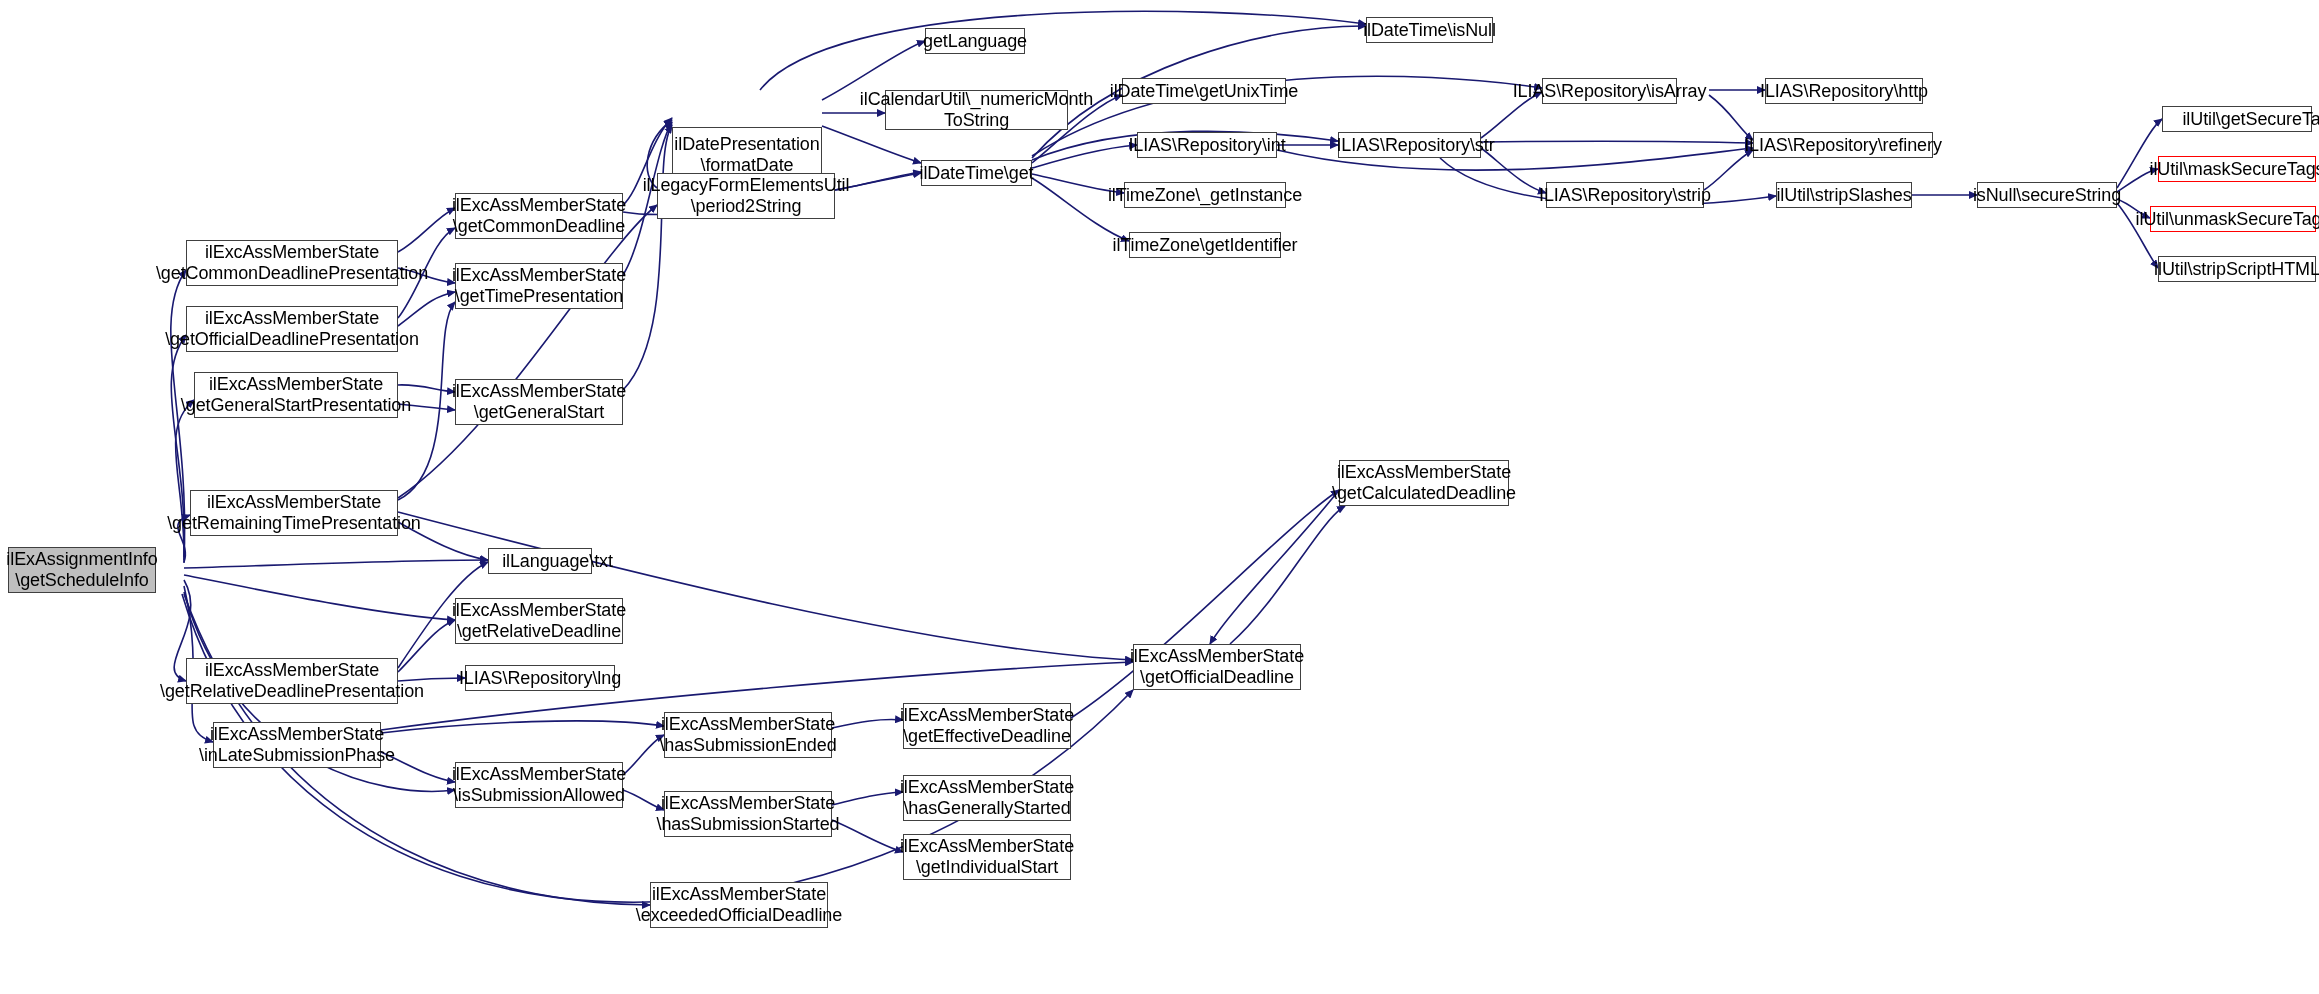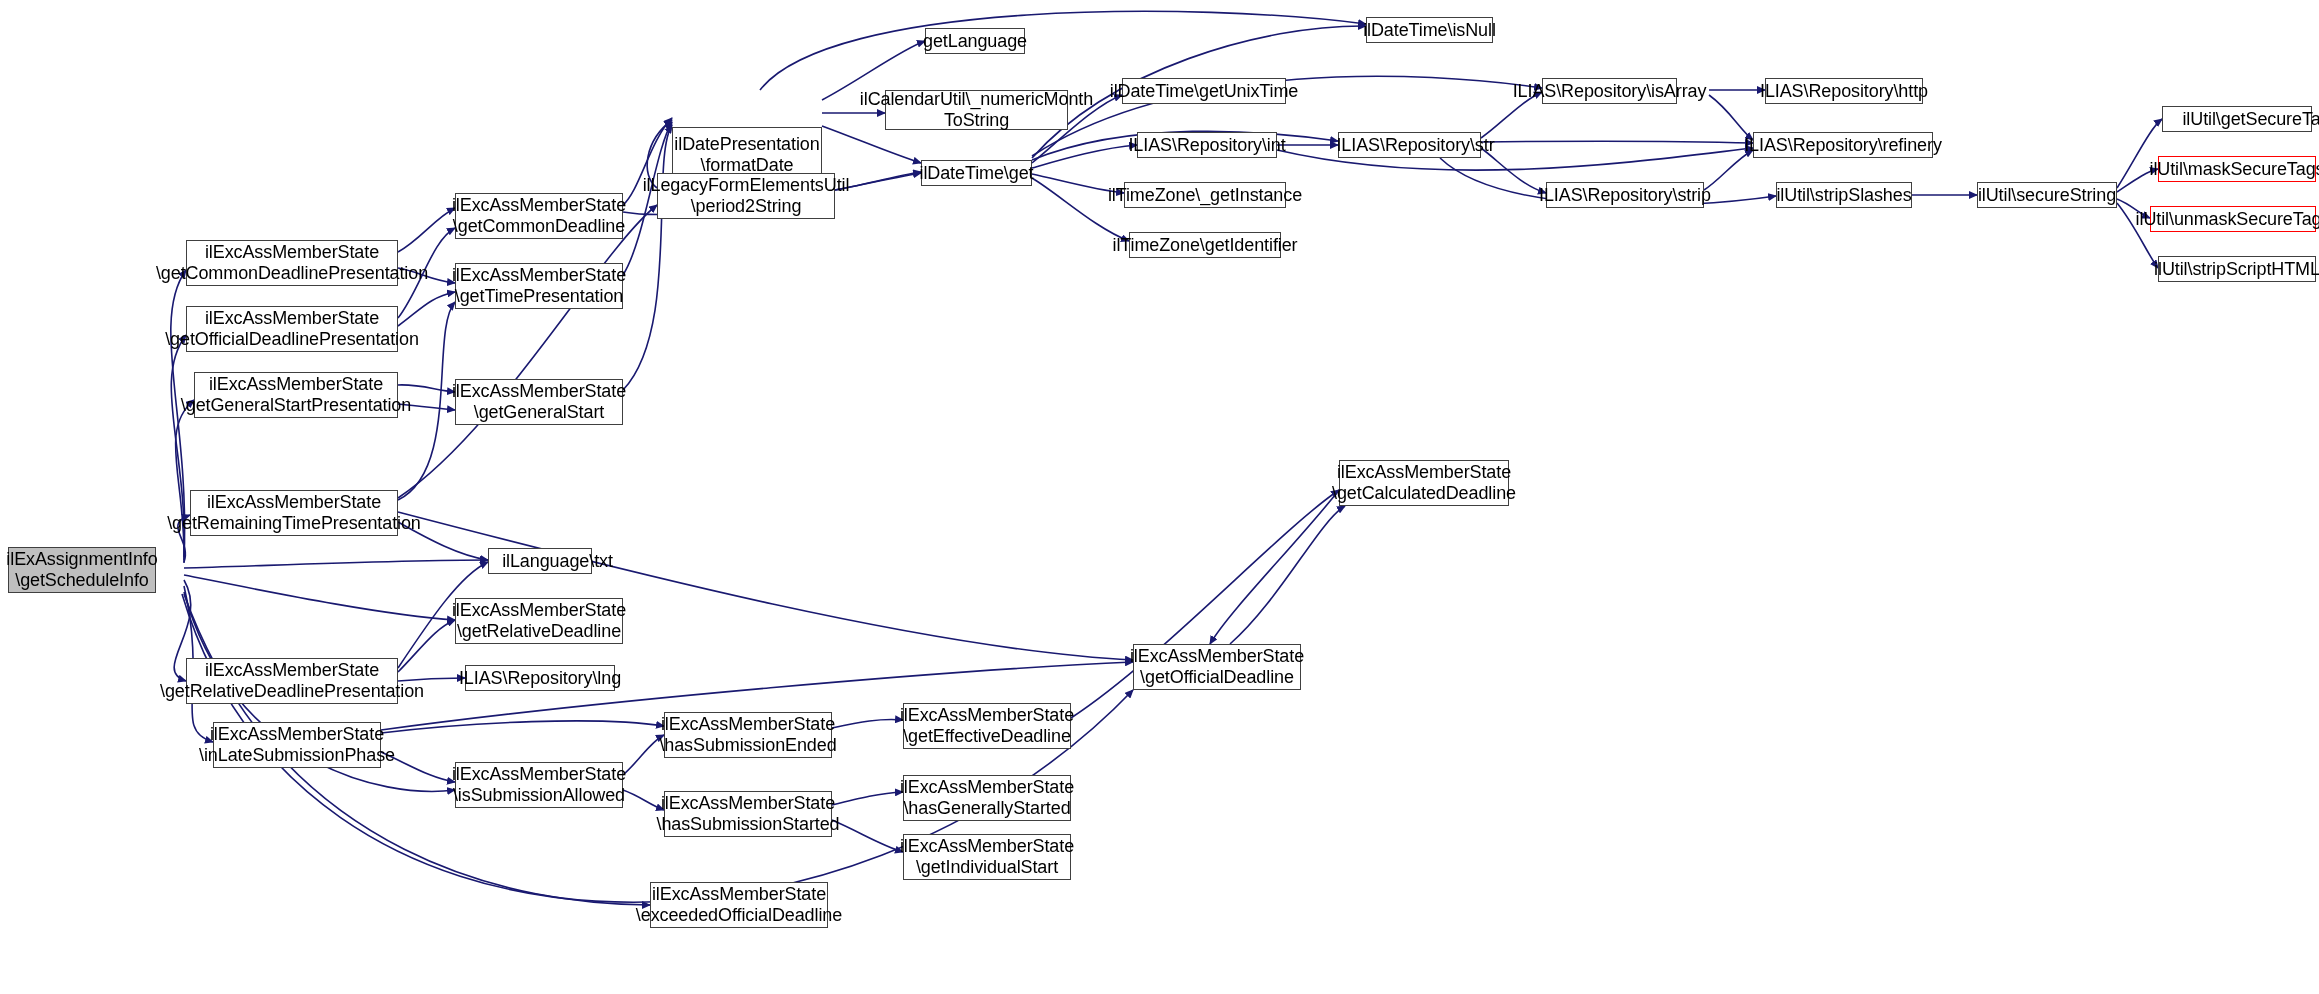--- a/index.html
+++ b/index.html
@@ -195,20 +195,20 @@
 \getCalculatedDeadline</span></div>
       <div class="gnode" style="left: 1133px; top: 644px; width: 168px; height: 46px;"><span class="nlabel">ilExcAssMemberState
 \getOfficialDeadline</span></div>
       <div class="gnode" style="left: 1366px; top: 17px; width: 127px; height: 26px;"><span class="nlabel">ilDateTime\isNull</span></div>
       <div class="gnode" style="left: 1338px; top: 132px; width: 143px; height: 26px; padding-left: 12px;"><span class="nlabel">ILIAS\Repository\str</span></div>
       <div class="gnode" style="left: 1542px; top: 78px; width: 135px; height: 26px;"><span class="nlabel">ILIAS\Repository\isArray</span></div>
       <div class="gnode" style="left: 1546px; top: 182px; width: 158px; height: 26px;"><span class="nlabel">ILIAS\Repository\strip</span></div>
       <div class="gnode" style="left: 1765px; top: 78px; width: 158px; height: 26px;"><span class="nlabel">ILIAS\Repository\http</span></div>
       <div class="gnode" style="left: 1753px; top: 132px; width: 180px; height: 26px;"><span class="nlabel">ILIAS\Repository\refinery</span></div>
       <div class="gnode" style="left: 1776px; top: 182px; width: 136px; height: 26px;"><span class="nlabel">ilUtil\stripSlashes</span></div>
-      <div class="gnode" style="left: 1977px; top: 182px; width: 140px; height: 26px;"><span class="nlabel">ilUtil\secureString</span></div>
+      <div class="gnode" style="left: 1977px; top: 182px; width: 140px; height: 26px;"><span class="nlabel">isNull\secureString</span></div>
       <div class="gnode" style="left: 2162px; top: 106px; width: 150px; height: 26px; padding-left: 48px;"><span class="nlabel">ilUtil\getSecureTags</span></div>
       <div class="gnode highlight" style="left: 2158px; top: 156px; width: 158px; height: 26px;"><span class="nlabel">ilUtil\maskSecureTags</span></div>
       <div class="gnode highlight" style="left: 2150px; top: 206px; width: 166px; height: 26px;"><span class="nlabel">ilUtil\unmaskSecureTags</span></div>
       <div class="gnode" style="left: 2158px; top: 256px; width: 158px; height: 26px;"><span class="nlabel">ilUtil\stripScriptHTML</span></div>
     </div>
 
 </div>
 
 </body></html>

